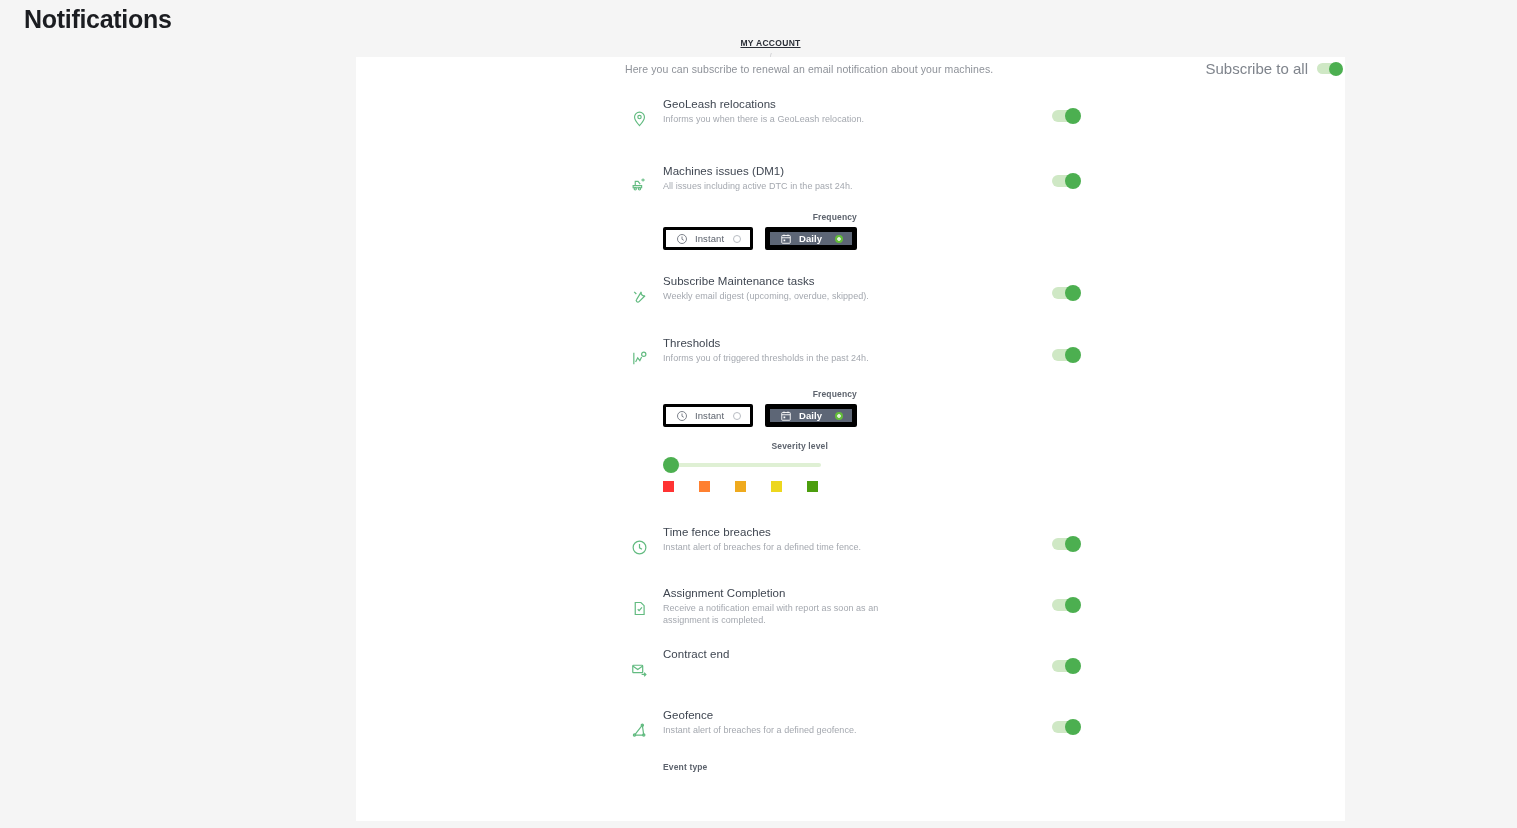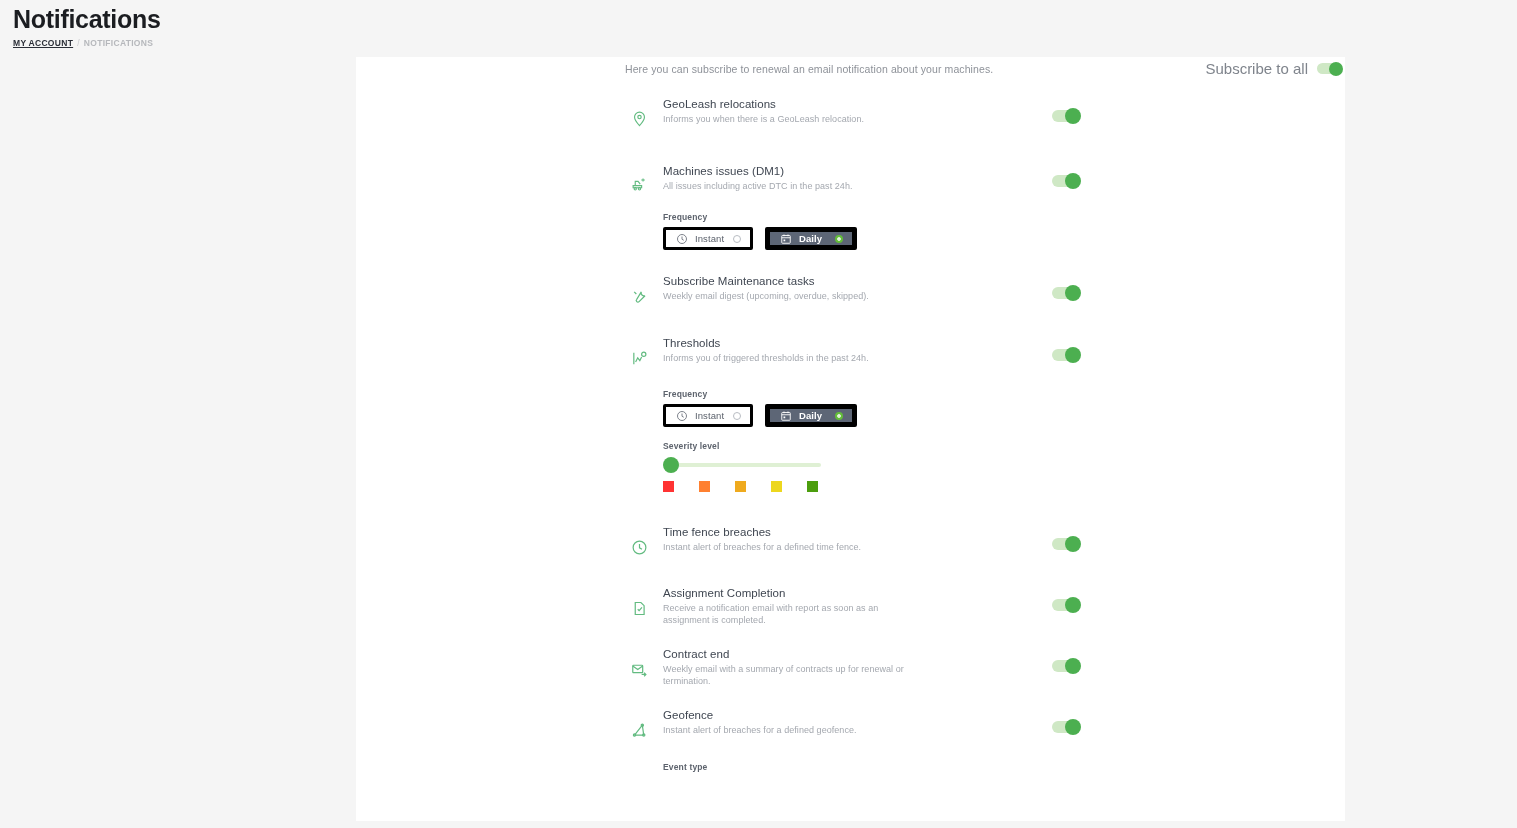--- a/index.html
+++ b/index.html
@@ -4,28 +4,28 @@
 <style>
   * { box-sizing: border-box; margin: 0; padding: 0; }
   html, body {
     width: 1517px; height: 828px;
     background: #f5f5f5;
     font-family: "Liberation Sans", sans-serif;
     overflow: hidden;
   }
 
   
-  .page-header { padding: 4px 0 0 13px; }
+  .page-header { padding: 4px 0 0 24px; }
   .page-title {
     font-size: 25px; font-weight: bold; color: #1b1d21;
     letter-spacing: -0.3px; line-height: 30px;
   }
   .breadcrumb {
     margin-top: 4px; font-size: 8.5px; letter-spacing: 0.3px;
-    display: flex; align-items: center; gap: 4px;
+    display: flex; align-items: center; gap: 4px; flex-direction: column;
   }
   .bc-link {
     color: #2b2f38; font-weight: bold; text-decoration: underline;
     text-underline-offset: 1px;
   }
   .bc-sep { color: #c9cacd; }
   .bc-current { color: #b6b8bc; font-weight: bold; }
 
   
   .panel {
@@ -83,21 +83,21 @@
   .row-desc {
     font-size: 9px; color: #a4a8af; line-height: 11.5px;
     margin-top: 2px; letter-spacing: 0.05px;
   }
   .row-toggle { position: absolute; left: 696px; }
 
   
   .field-group { position: absolute; left: 307px; }
   .field-label {
     font-size: 8.5px; color: #5d636d; font-weight: bold;
-    letter-spacing: 0.15px; margin-bottom: 5px;
+    letter-spacing: 0.15px; margin-bottom: 5px; text-align: right;
   }
   .opt-row { display: flex; gap: 12px; }
 
   .opt {
     display: flex; align-items: center;
     height: 23px; padding: 0 9px;
     border-radius: 2px; cursor: pointer;
     font-size: 9.5px; letter-spacing: 0.1px;
   }
   .opt.off {
@@ -356,21 +356,20 @@
   <div class="notif-row" style="top:590px;">
     <div class="row-icon" style="top:11px;">
       <svg viewBox="0 0 24 24" fill="none" stroke="currentColor" stroke-width="1.7">
         <rect x="2.5" y="6" width="14" height="10.5" rx="1"></rect>
         <path d="M2.5 7l7 5 7-5"></path>
         <path d="M15 19h6M18.5 16.5l2.5 2.5-2.5 2.5"></path>
       </svg>
     </div>
     <div class="row-body">
       <div class="row-title">Contract end</div>
-      <div class="row-desc">Weekly email with a summary of contracts up for renewal or termination.</div>
     </div>
     <div class="row-toggle" style="top:13px;">
       <div class="toggle lg">
             <div class="knob"></div>
           </div>
     </div>
   </div>
 
   <div class="notif-row" style="top:651px;">
     <div class="row-icon" style="top:11px;">

